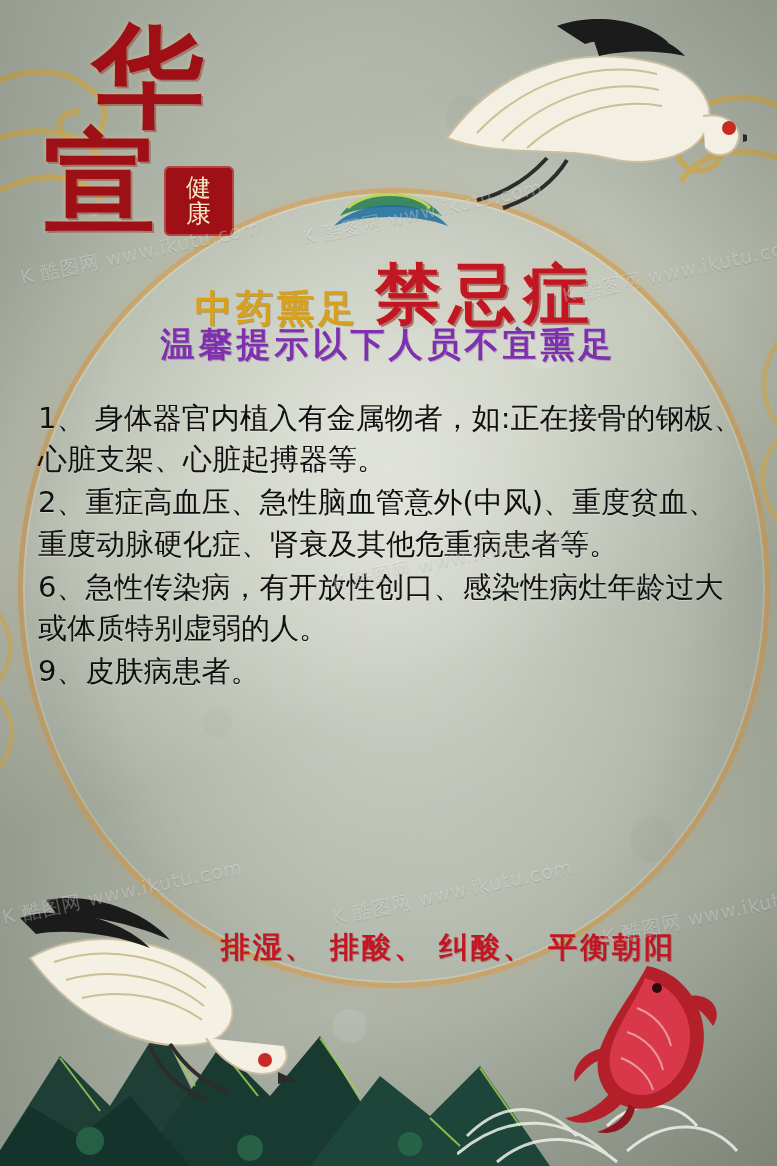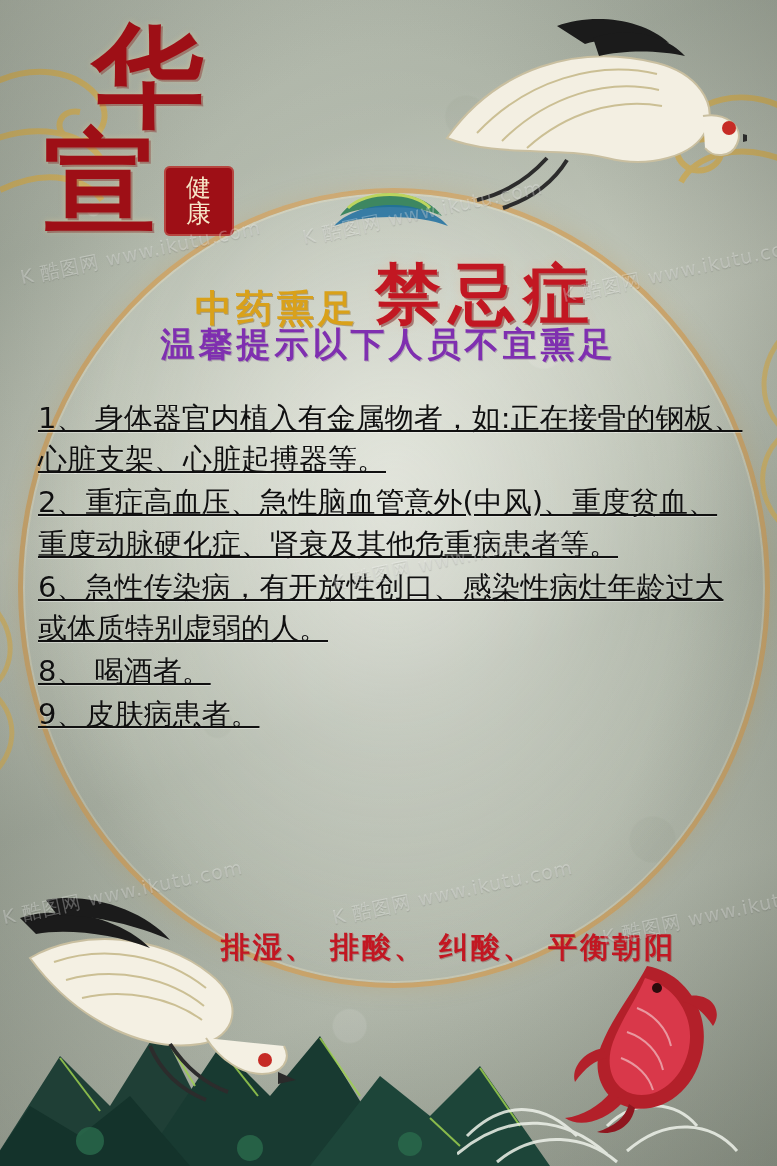--- a/index.html
+++ b/index.html
@@ -113,21 +113,20 @@
     z-index: 5;
   }
 
   
   .list {
     position: absolute;
     left: 38px; right: 34px; top: 398px;
     z-index: 5;
     font-family: "DejaVu Sans","Liberation Sans",sans-serif;
     color: #101010;
-    text-decoration: underline;
   }
   .list-item {
     font-size: 29px;
     line-height: 1.42;
     letter-spacing: 0px;
     margin-bottom: 2px;
     text-indent: 0;
     text-shadow: 0 1px 0 rgba(255,255,255,0.35);
   }
 
@@ -238,21 +237,20 @@
   <div class="title-row">
     <div class="title-sub">中药熏足</div>
     <div class="title-main">禁忌症</div>
   </div>
   <div class="title-notice">温馨提示以下人员不宜熏足</div>
 
   <div class="list">
     <div class="list-item">1、 身体器官内植入有金属物者，如:正在接骨的钢板、心脏支架、心脏起搏器等。</div>
     <div class="list-item">2、重症高血压、急性脑血管意外(中风)、重度贫血、重度动脉硬化症、肾衰及其他危重病患者等。</div>
     <div class="list-item">6、急性传染病，有开放性创口、感染性病灶年龄过大或体质特别虚弱的人。</div>
-    <div class="list-item">8、 喝酒者。</div>
     <div class="list-item">9、皮肤病患者。</div>
   </div>
 
   <div class="slogan">排湿、 排酸、 纠酸、 平衡朝阳</div>
 
   <svg class="mountains" viewBox="0 0 560 230">
     <g>
       <path d="M0 230 L 70 120 L 120 170 L 170 90 L 240 230 Z" fill="#1f3f36"></path>
       <path d="M150 230 L 230 110 L 280 160 L 330 100 L 410 230 Z" fill="#183a31"></path>
       <path d="M320 230 L 390 140 L 440 180 L 490 130 L 560 230 Z" fill="#1d4539"></path>

